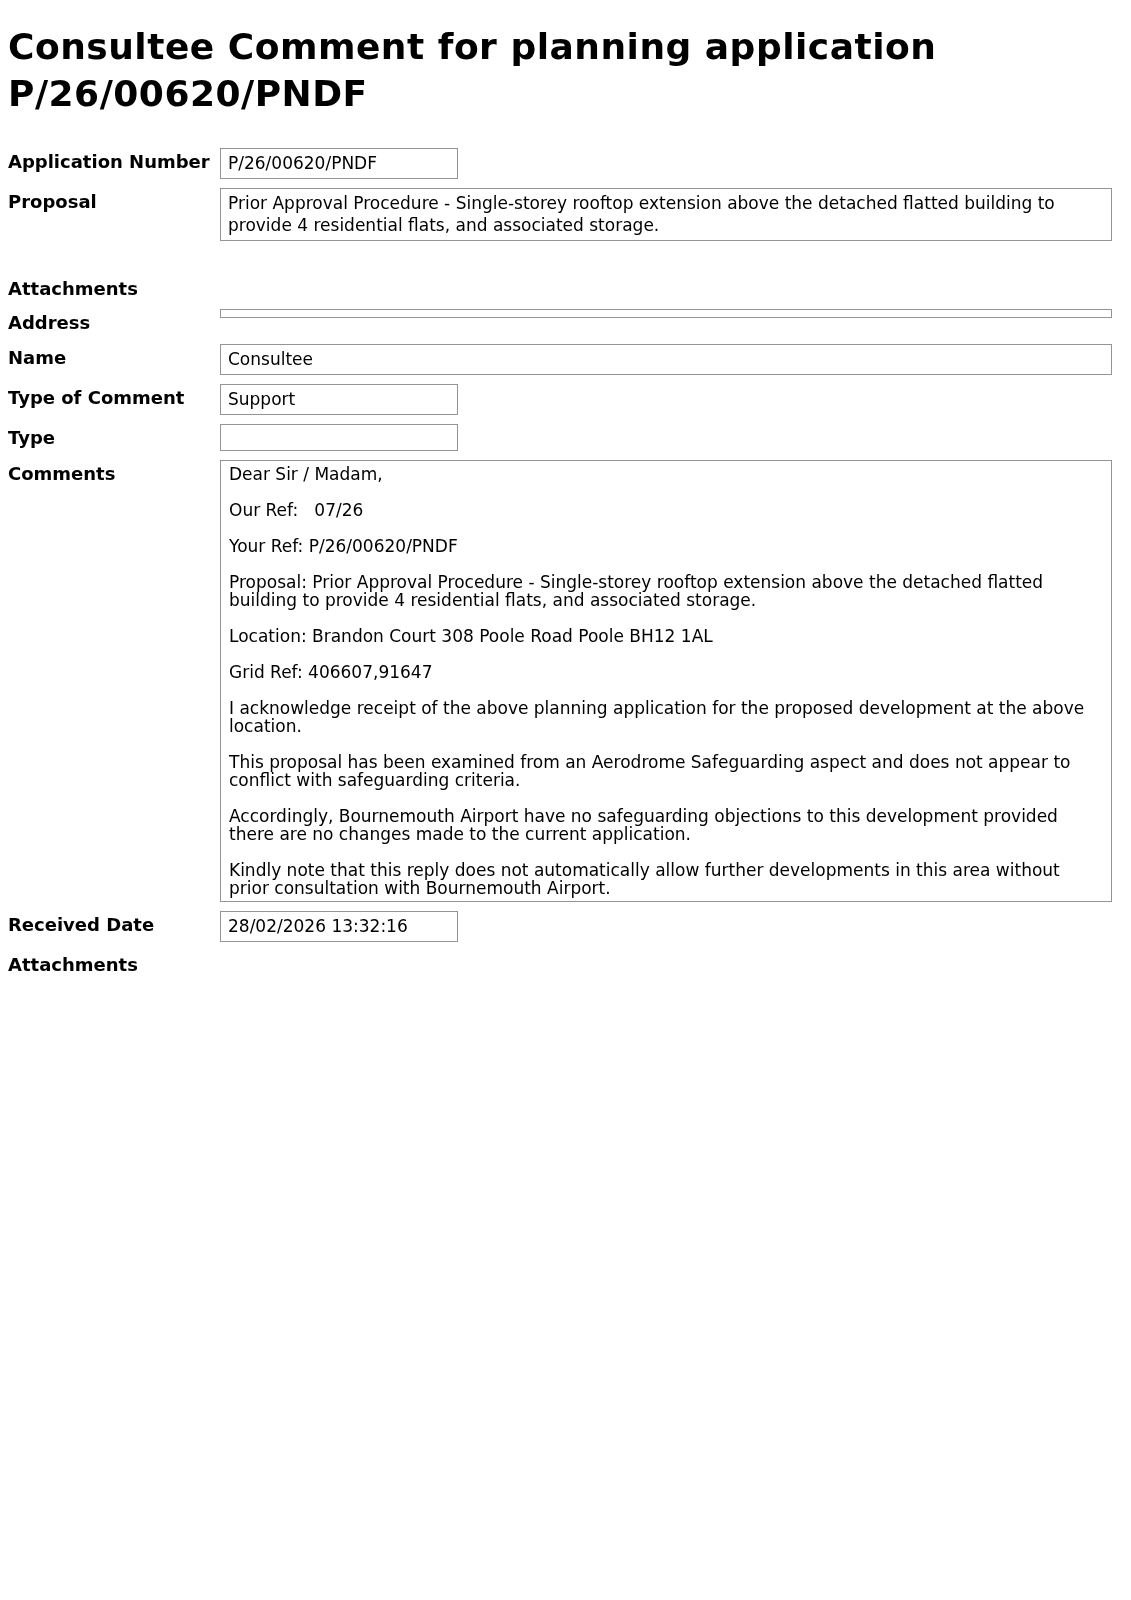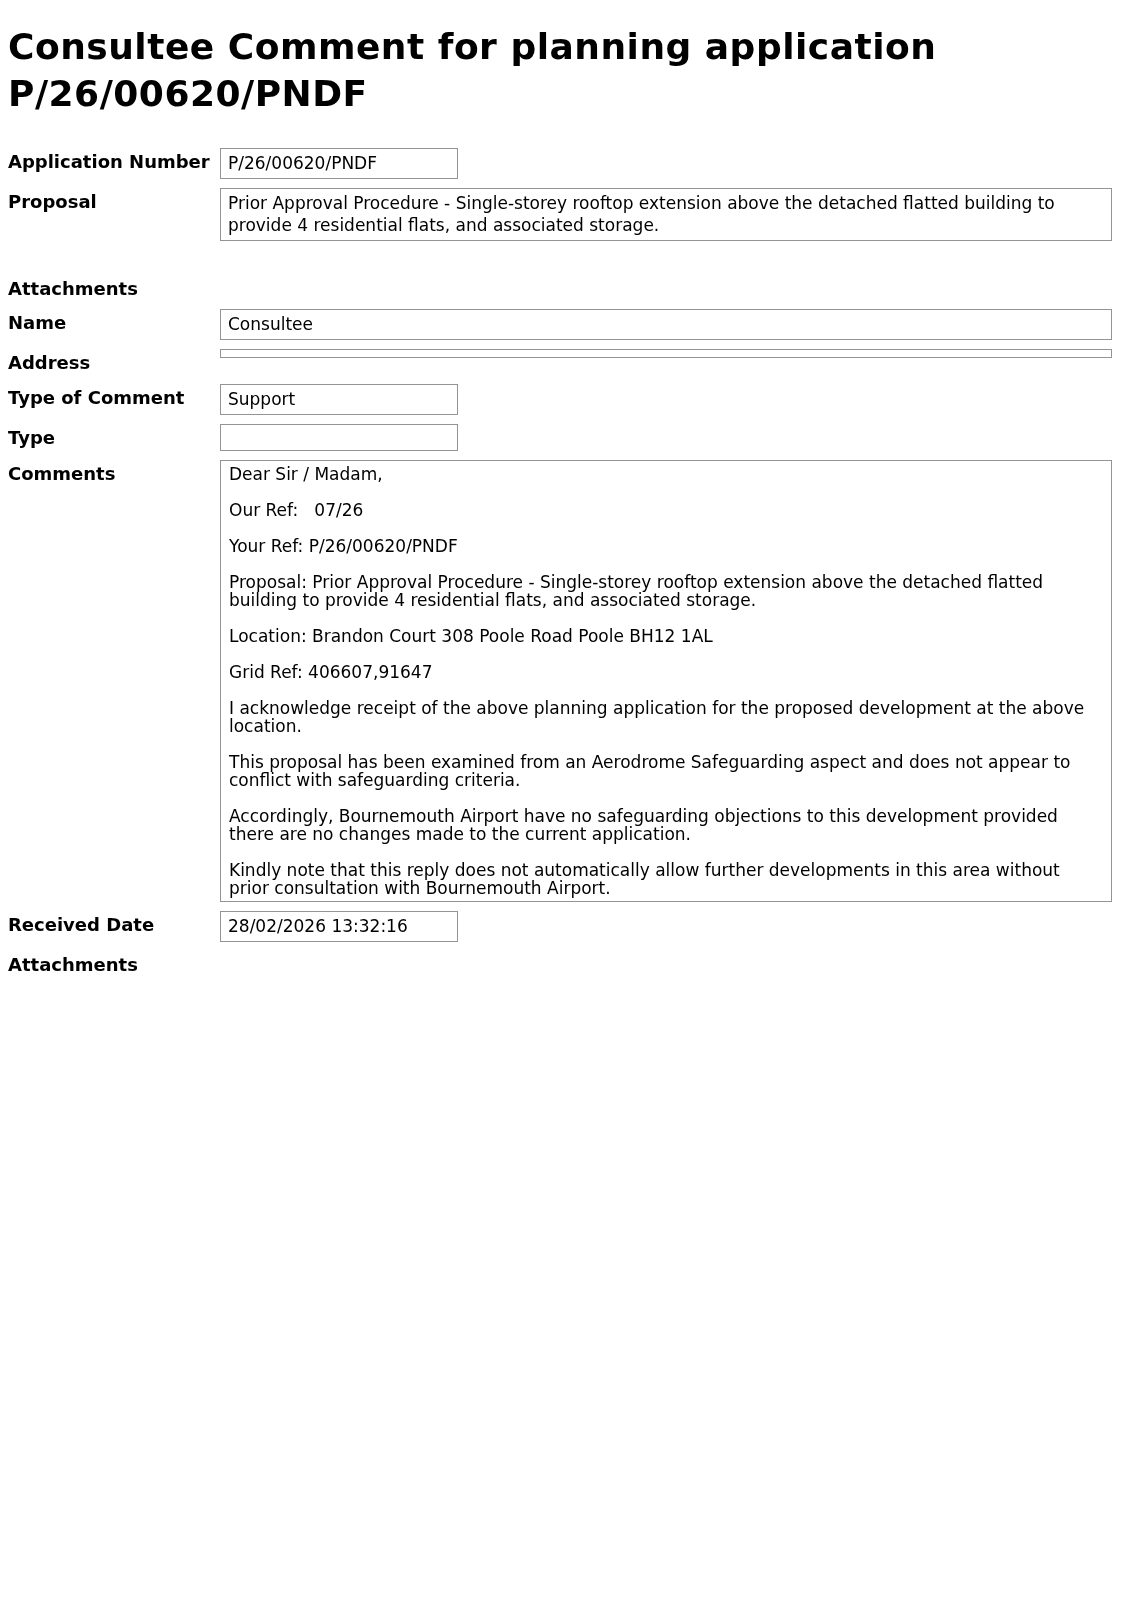--- a/index.html
+++ b/index.html
@@ -83,27 +83,27 @@
     </div>
 
 
     <div class="spacer"></div>
 
     <div class="form-row">
       <div class="field-label">Attachments</div>
     </div>
 
     <div class="form-row">
-      <div class="field-label">Name</div>
-      <div class="box wide">Consultee</div>
+      <div class="field-label">Address</div>
+      <div class="box wide thin"></div>
     </div>
 
     <div class="form-row">
-      <div class="field-label">Address</div>
-      <div class="box wide thin"></div>
+      <div class="field-label">Name</div>
+      <div class="box wide">Consultee</div>
     </div>
 
     <div class="form-row">
       <div class="field-label">Type of Comment</div>
       <div class="box small">Support</div>
     </div>
 
     <div class="form-row">
       <div class="field-label">Type</div>
       <div class="box small"></div>

